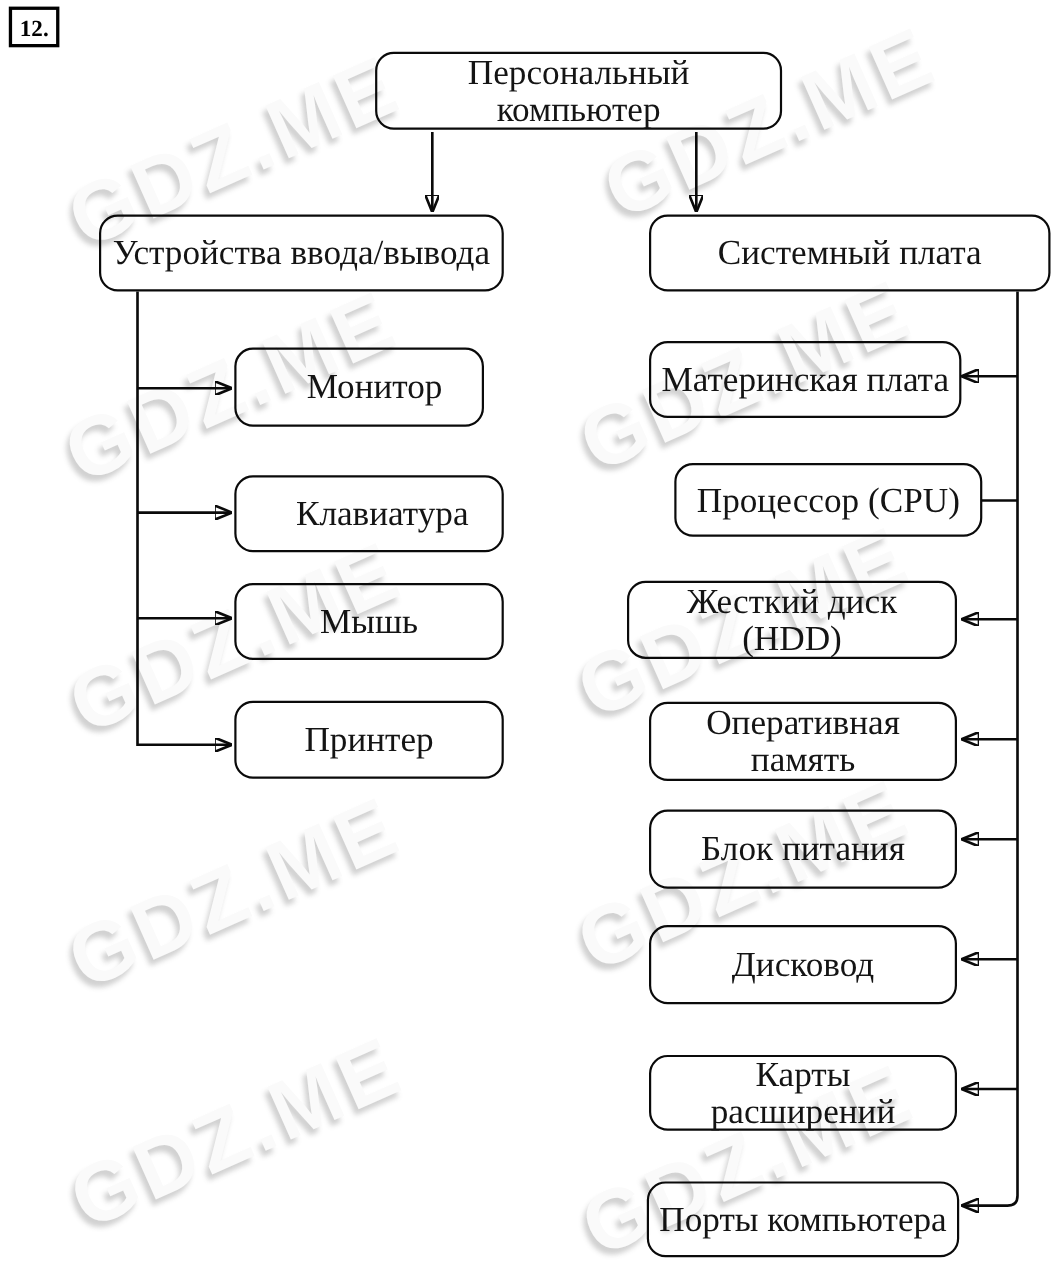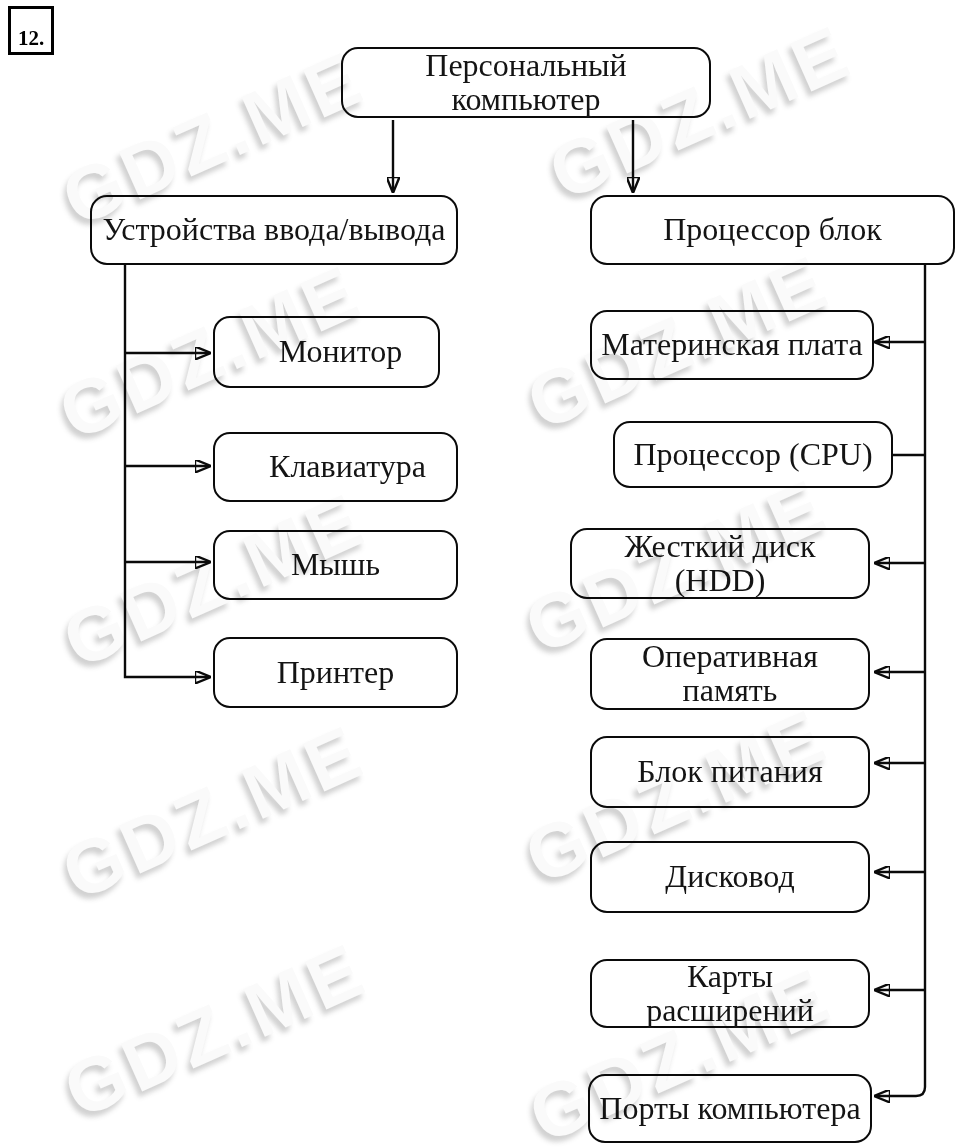--- a/index.html
+++ b/index.html
@@ -10,21 +10,21 @@
     background: #ffffff;
     overflow: hidden;
     font-family: "Liberation Serif", serif;
   }
   
   .badge {
     position: absolute;
     left: 8px; top: 6px;
     border: 3px solid #000;
     background: #fff;
-    padding: 16px 7px 1px 7px;
+    padding: 4px 7px 1px 7px;
     font-weight: bold;
     font-size: 21px;
     line-height: 26px;
     color: #000;
     z-index: 4;
   }
   
   .node {
     position: absolute;
     box-sizing: border-box;
@@ -99,21 +99,21 @@
   </svg>
 
   <div class="node" style="left:341px; top:47px; width:370px; height:71px;">
     <span>Персональный компьютер</span>
   </div>
 
   <div class="node" style="left:90px; top:195px; width:368px; height:70px;">
     <span>Устройства ввода/вывода</span>
   </div>
   <div class="node" style="left:590px; top:195px; width:365px; height:70px;">
-    <span>Процессор блок</span>
+    <span>Системный плата</span>
   </div>
 
   <div class="node" style="left:213px; top:316px; width:227px; height:72px;padding-left:36px;">
     <span>Монитор</span>
   </div>
   <div class="node" style="left:213px; top:432px; width:245px; height:70px;padding-left:32px;">
     <span>Клавиатура</span>
   </div>
   <div class="node" style="left:213px; top:530px; width:245px; height:70px;">
     <span>Мышь</span>

